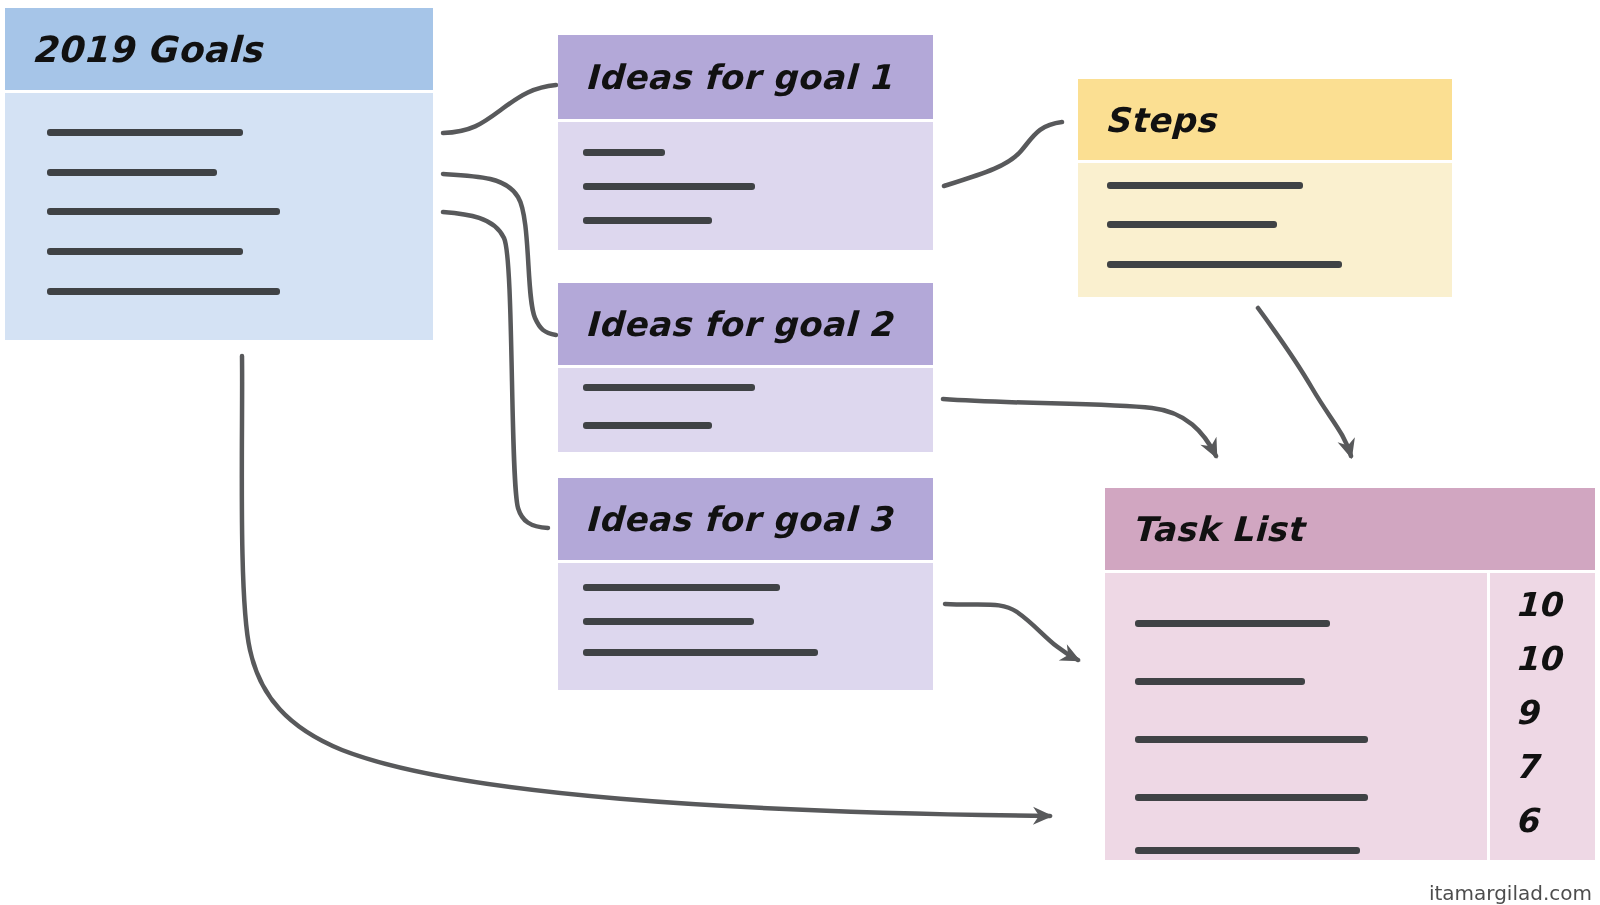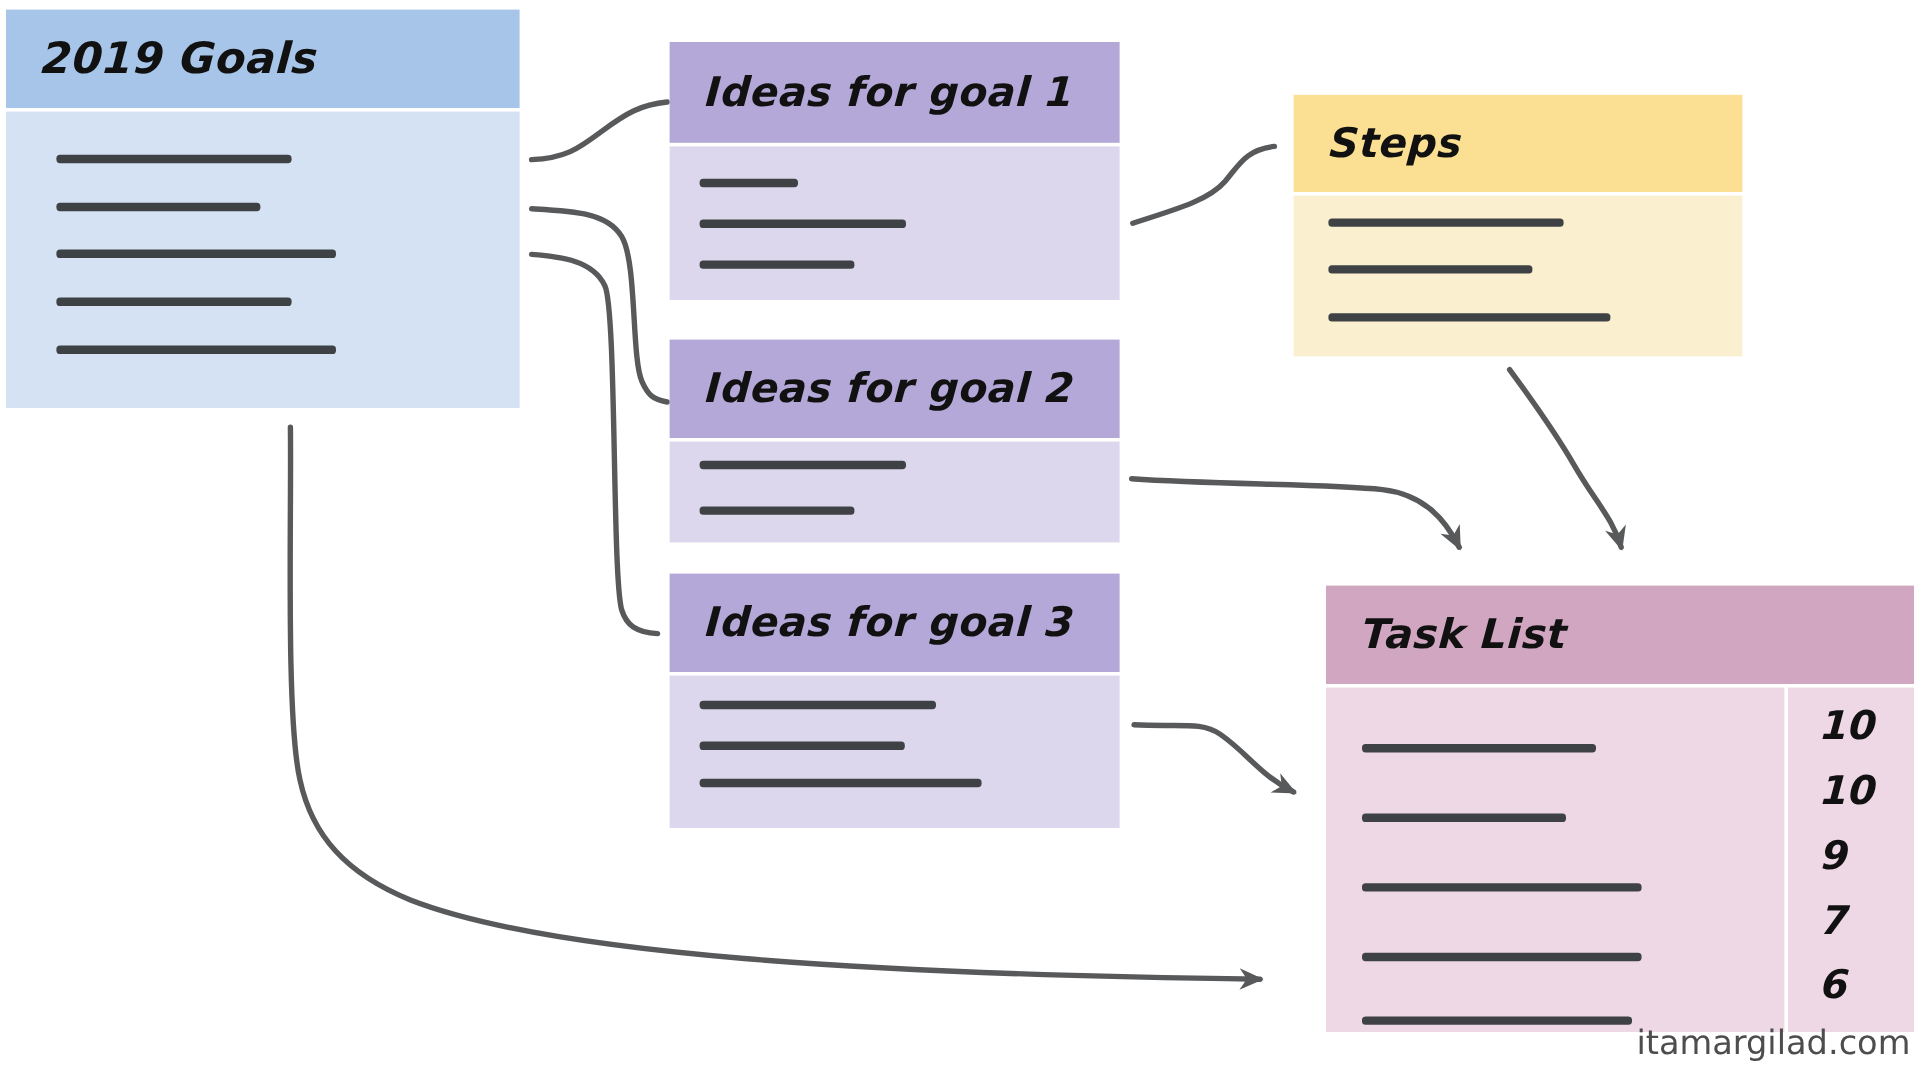--- a/index.html
+++ b/index.html
@@ -39,22 +39,22 @@
   .task-scores{left:1490px;top:573px;width:105px;height:287px;background:#eed8e5;}
   .score{
     position:absolute;left:28px;width:60px;text-align:left;
     font-style:italic;font-weight:600;font-size:33px;color:#111111;
     transform:skewX(-4deg);
   }
   .title-lg{font-size:36px;}
   .title-md{font-size:34px;}
   svg.links{position:absolute;left:0;top:0;width:1600px;height:905px;pointer-events:none;}
   .watermark{
-    position:absolute;right:8px;bottom:20px;
-    font-size:28px;color:#4d4d4d;font-weight:400;
+    position:absolute;right:8px;bottom:0;
+    font-size:20px;color:#4d4d4d;font-weight:400;
   }
 </style>
 </head>
 <body>
 
 <div class="canvas">
 
   <svg class="links" viewBox="0 0 1600 905">
     <defs>
       <marker id="arrow" markerUnits="userSpaceOnUse" markerWidth="26" markerHeight="22" refX="19" refY="10" orient="auto">

